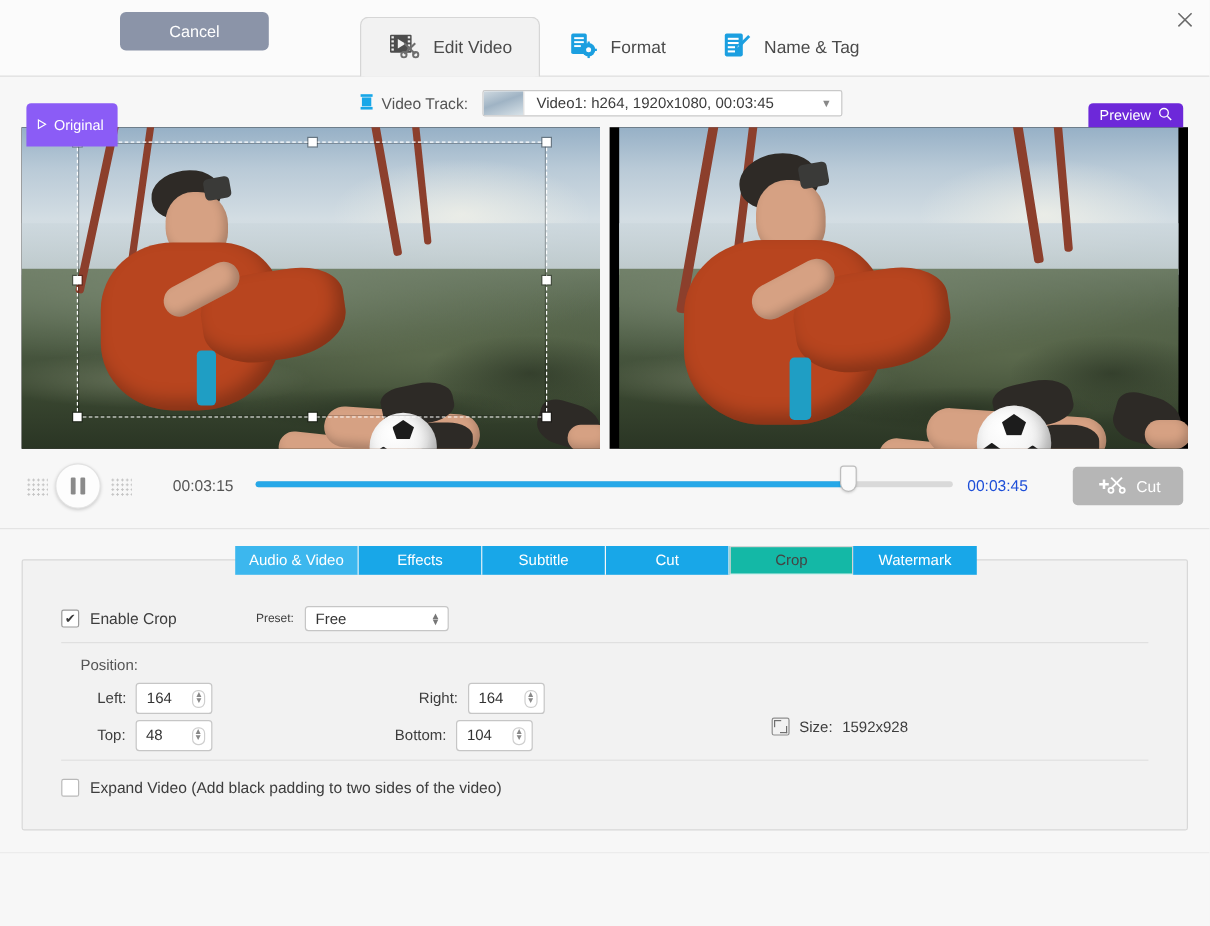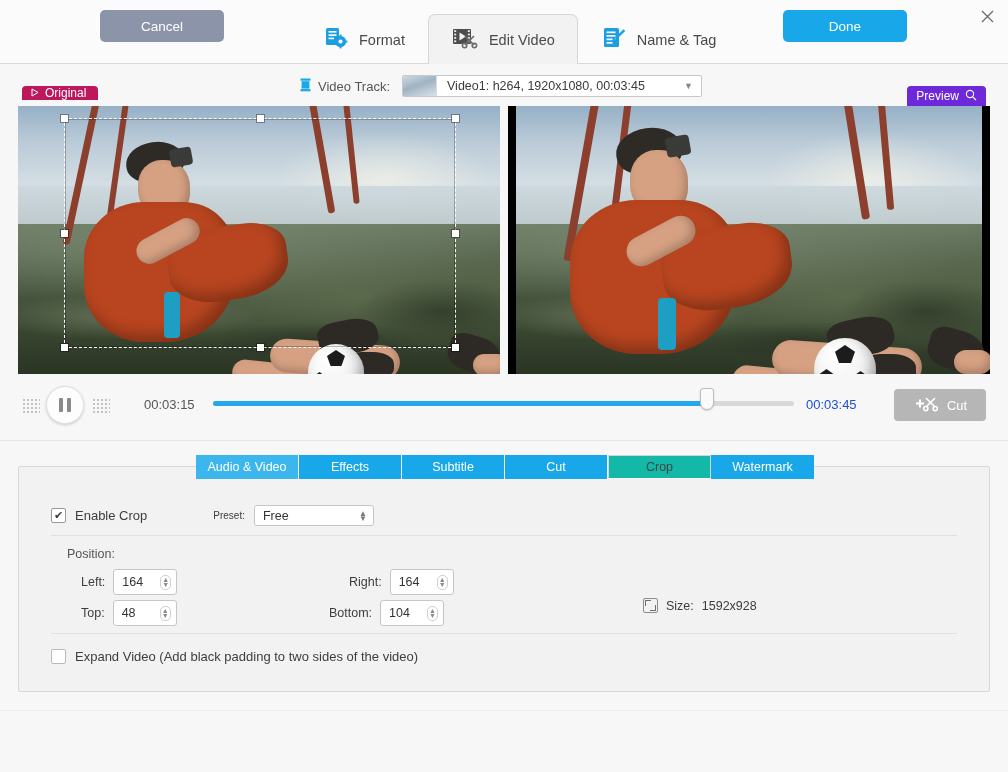--- a/index.html
+++ b/index.html
@@ -142,22 +142,22 @@
   .handle {
     position:absolute; width:7px; height:7px; background:#fff;
     box-shadow: 0 0 0 1px rgba(0,0,0,.35);
   }
   .h-nw{left:-4px; top:-4px;} .h-n{left:calc(50% - 3px); top:-4px;} .h-ne{right:-4px; top:-4px;}
   .h-w{left:-4px; top:calc(50% - 3px);} .h-e{right:-4px; top:calc(50% - 3px);}
   .h-sw{left:-4px; bottom:-4px;} .h-s{left:calc(50% - 3px); bottom:-4px;} .h-se{right:-4px; bottom:-4px;}
 
   .tag-original {
     position:absolute; left: 22px; top: 86px;
-    height: 14px; padding: 0 12px 0 9px;
-    background: #be185d; color: #fff; font-size: 12px;
+    height: 36px; padding: 0 12px 0 9px;
+    background: #8b5cf6; color: #fff; font-size: 12px;
     display:flex; align-items:center; gap:6px;
     border-radius: 4px 4px 0 0;
     z-index: 5;
   }
   .tag-preview {
     position:absolute; right: 22px; top: 86px;
     height: 20px; padding: 0 9px;
     background: #6d28d9; color: #fff; font-size: 12px;
     display:flex; align-items:center; gap:6px;
     border-radius: 4px 4px 0 0;
@@ -297,38 +297,20 @@
   .btn-cancel { left: 100px; background:#8b94a8; }
   .btn-done { left: 783px; width: 124px; background:#18a7e8; }
 </style>
 </head>
 <body>
 
 <div class="app">
 
   <div class="titlebar">
     <div class="toptabs">
-
-      <div class="toptab">
-        <span>
-          <svg width="26" height="26" viewBox="0 0 26 26">
-            <rect x="3" y="3" width="13" height="17" rx="1.5" fill="#1b9fe0"></rect>
-            <rect x="5.5" y="6" width="8" height="1.6" fill="#fff"></rect>
-            <rect x="5.5" y="9.3" width="8" height="1.6" fill="#fff"></rect>
-            <rect x="5.5" y="12.6" width="5.5" height="1.6" fill="#fff"></rect>
-            <circle cx="17.5" cy="16.5" r="5.6" fill="#1b9fe0"></circle>
-            <circle cx="17.5" cy="16.5" r="2.1" fill="#fbfbfb"></circle>
-            <rect x="16.6" y="9.6" width="1.9" height="3" fill="#1b9fe0"></rect>
-            <rect x="16.6" y="20.4" width="1.9" height="3" fill="#1b9fe0"></rect>
-            <rect x="10.6" y="15.6" width="3" height="1.9" fill="#1b9fe0"></rect>
-            <rect x="21.4" y="15.6" width="3" height="1.9" fill="#1b9fe0"></rect>
-          </svg>
-        </span>
-        <span class="lbl">Format</span>
-      </div>
 
       <div class="toptab active">
         <span>
           <svg width="28" height="24" viewBox="0 0 28 24">
             <rect x="2" y="3" width="18" height="15" rx="1" fill="#4d4d4d"></rect>
             <g fill="#efefef">
               <rect x="3.2" y="4.2" width="2" height="1.8"></rect>
                 <rect x="3.2" y="7.6" width="2" height="1.8"></rect>
               <rect x="3.2" y="11" width="2" height="1.8"></rect>
                 <rect x="3.2" y="14.4" width="2" height="1.8"></rect>
@@ -345,20 +327,38 @@
             <circle cx="13.6" cy="19.6" r="2.2" fill="none" stroke="#6e6e6e" stroke-width="1.6"></circle>
             <circle cx="23.4" cy="19.6" r="2.2" fill="none" stroke="#6e6e6e" stroke-width="1.6"></circle>
           </svg>
         </span>
         <span class="lbl">Edit Video</span>
       </div>
 
       <div class="toptab">
         <span>
           <svg width="26" height="26" viewBox="0 0 26 26">
+            <rect x="3" y="3" width="13" height="17" rx="1.5" fill="#1b9fe0"></rect>
+            <rect x="5.5" y="6" width="8" height="1.6" fill="#fff"></rect>
+            <rect x="5.5" y="9.3" width="8" height="1.6" fill="#fff"></rect>
+            <rect x="5.5" y="12.6" width="5.5" height="1.6" fill="#fff"></rect>
+            <circle cx="17.5" cy="16.5" r="5.6" fill="#1b9fe0"></circle>
+            <circle cx="17.5" cy="16.5" r="2.1" fill="#fbfbfb"></circle>
+            <rect x="16.6" y="9.6" width="1.9" height="3" fill="#1b9fe0"></rect>
+            <rect x="16.6" y="20.4" width="1.9" height="3" fill="#1b9fe0"></rect>
+            <rect x="10.6" y="15.6" width="3" height="1.9" fill="#1b9fe0"></rect>
+            <rect x="21.4" y="15.6" width="3" height="1.9" fill="#1b9fe0"></rect>
+          </svg>
+        </span>
+        <span class="lbl">Format</span>
+      </div>
+
+      <div class="toptab">
+        <span>
+          <svg width="26" height="26" viewBox="0 0 26 26">
             <rect x="3" y="3" width="15" height="19" rx="1.5" fill="#1b9fe0"></rect>
             <rect x="5.5" y="6.5" width="9" height="1.7" fill="#fff"></rect>
             <rect x="5.5" y="10" width="9" height="1.7" fill="#fff"></rect>
             <rect x="5.5" y="13.5" width="6" height="1.7" fill="#fff"></rect>
             <rect x="5.5" y="17" width="6" height="1.7" fill="#fff"></rect>
             <path d="M22.5 4.2 L24.2 5.9 L15.8 14.3 L13.3 15.1 L14.1 12.6 Z" fill="#1b9fe0"></path>
             <path d="M13.3 15.1 L14.1 12.6 L15.1 13.6 Z" fill="#7fd0f5"></path>
           </svg>
         </span>
         <span class="lbl">Name &amp; Tag</span>
@@ -634,17 +634,14 @@
     <div class="row-expand">
       <span class="cb empty"></span>
       <span class="lbl-enable">Expand Video (Add black padding to two sides of the video)</span>
     </div>
   </div>
 
   <div class="footer"></div>
   <div class="btn btn-cancel">
     <span>Cancel</span>
   </div>
-  <div class="btn btn-done">
-    <span>Done</span>
-  </div>
 
 </div>
 
 </body></html>

